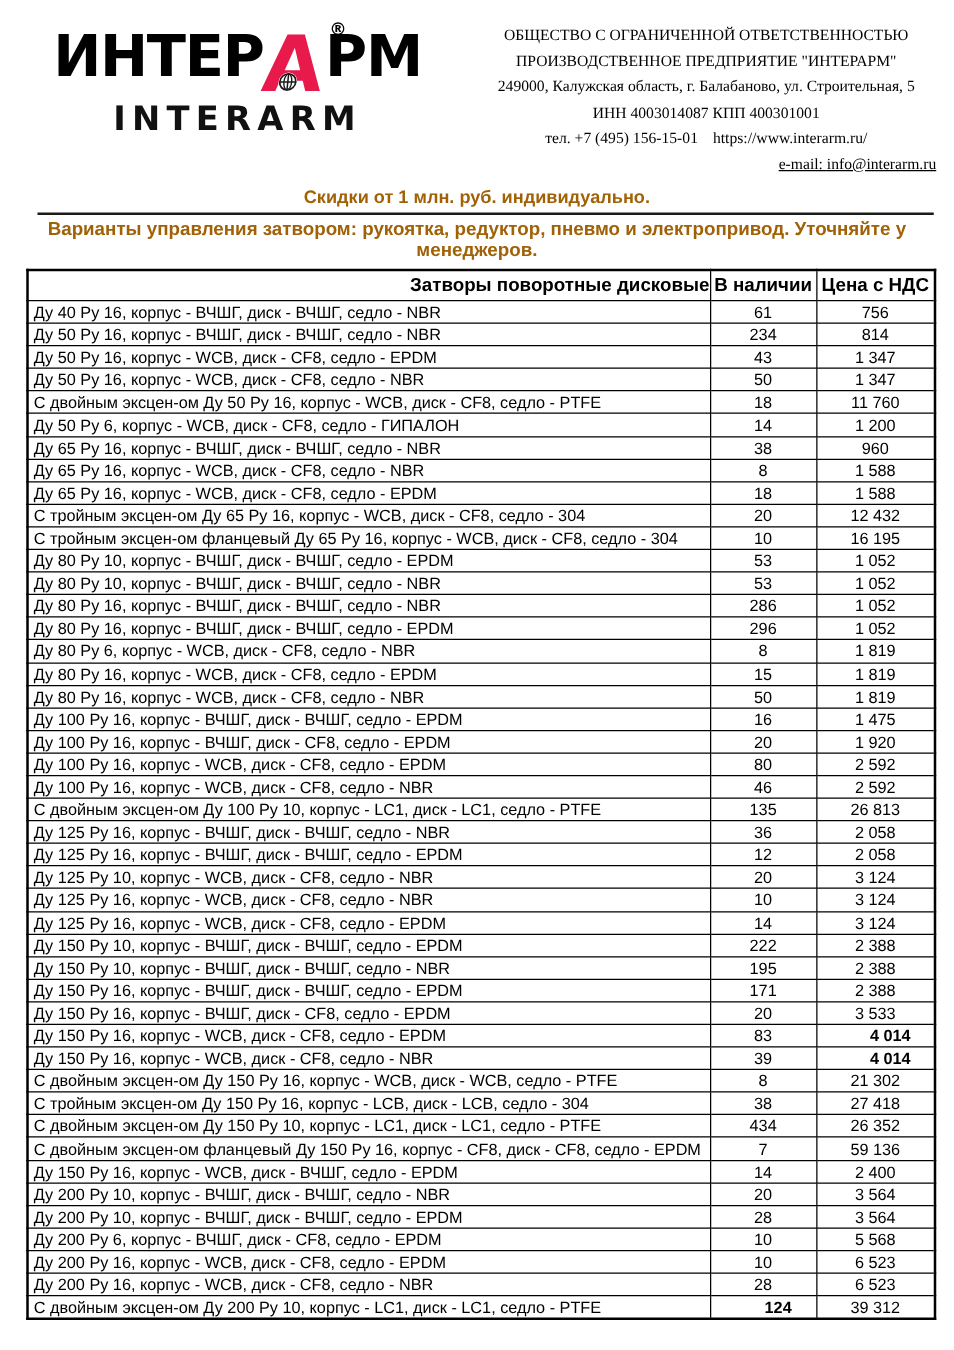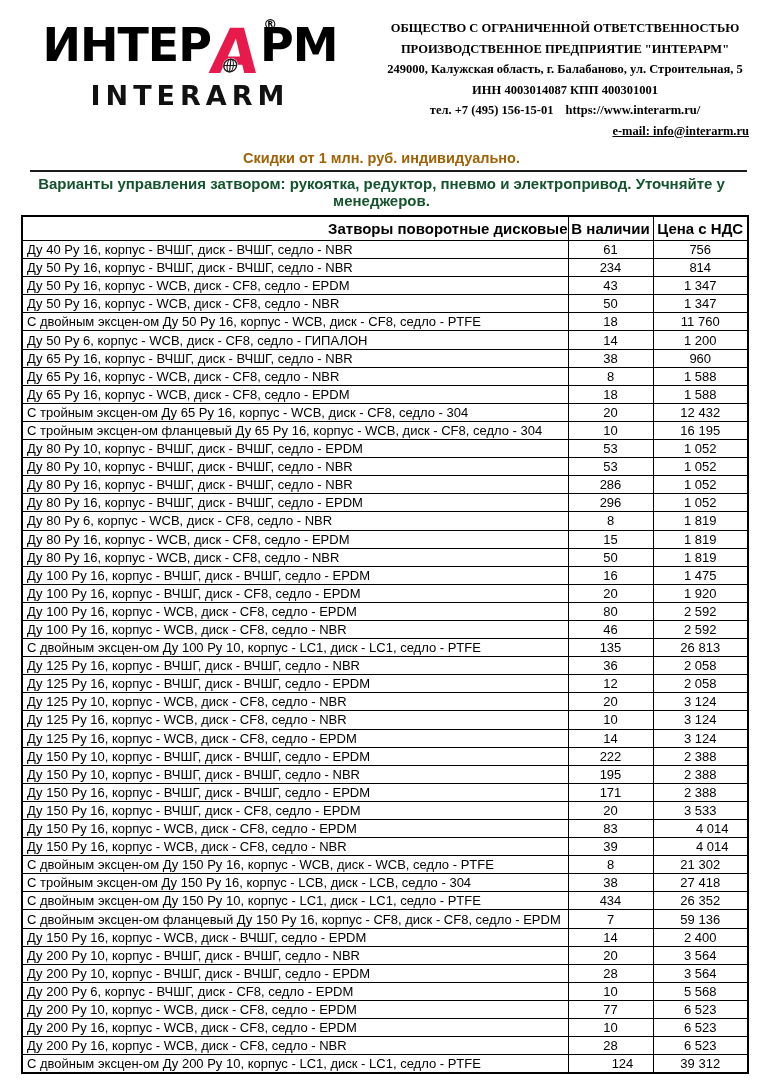--- a/index.html
+++ b/index.html
@@ -6,40 +6,40 @@
   body{width:763px;height:1080px;overflow:hidden;font-family:"Liberation Sans",sans-serif;color:#000;}
 
   
   .header{display:flex;justify-content:space-between;align-items:flex-start;padding:14px 14px 0 40px;}
   .logo{margin-top:8px;width:300px;text-align:center;}
   .logo-row{font-family:"DejaVu Sans",sans-serif;font-weight:bold;font-size:46px;letter-spacing:-1px;line-height:1;white-space:nowrap;display:flex;align-items:flex-start;justify-content:center;}
   .logo-a{position:relative;display:inline-block;font-size:62px;line-height:.8;font-weight:bold;transform:skewX(-6deg) translateY(5px);margin:0 2px 0 0;}
   .logo-reg{position:absolute;top:-8px;right:-16px;font-size:14px;color:#000;transform:skewX(6deg);font-weight:bold;}
   .logo-globe{position:absolute;left:50%;bottom:4px;transform:translateX(-62%);width:15px;height:15px;background:#fff;border-radius:50%;display:flex;align-items:center;justify-content:center;}
   .logo-sub{font-family:"DejaVu Sans",sans-serif;font-weight:bold;font-size:27px;letter-spacing:5px;margin-top:8px;color:#111;}
-  .company{font-family:"Liberation Serif",serif;font-weight:bold;font-size:12.5px;line-height:20.5px;text-align:center;width:368px;margin-top:4px;}
+  .company{font-family:"Liberation Serif",serif;font-weight:normal;font-size:12.5px;line-height:20.5px;text-align:center;width:368px;margin-top:4px;}
   .company .email-line{text-align:right;}
   .company .email-link{text-decoration:underline;}
   .company .gap{display:inline-block;width:12px;}
 
   
   .discount{text-align:center;font-weight:bold;font-size:14.5px;margin-top:9px;}
   .rule{border:none;border-top:2.6px solid #1b1b1b;margin:4px 16px 0 30px;}
-  .subtitle{text-align:center;font-weight:bold;font-size:15px;margin-top:3px;color:#14532d;}
+  .subtitle{text-align:center;font-weight:bold;font-size:15px;margin-top:3px;color:#a16207;}
 
   
   table{border-collapse:collapse;table-layout:fixed;margin:6px 0 0 21px;width:726px;}
   table,th,td{border:1.6px solid #000;}
   table{border-width:2.6px;}
   th{font-size:15px;font-weight:bold;height:23px;padding:0;}
   th.c-name{text-align:right;padding-left:4px;}
   td{font-size:13px;height:17.1px;padding:0;line-height:1;overflow:hidden;white-space:nowrap;}
   td.c-name{text-align:left;padding-left:4px;}
   .num{text-align:center;}
-  .bold{font-weight:normal;padding-left:24px;}
+  .bold{font-weight:bold;padding-left:24px;}
 </style>
 </head>
 <body>
 
 <div class="header">
   <div class="logo">
     <div class="logo-row">
       <span>ИНТЕР</span>
         <span class="logo-a" style="color: rgb(232, 25, 75);"><span>А</span><span class="logo-reg">®</span><span class="logo-globe">
             <svg width="15" height="15" viewBox="0 0 15 15">
@@ -290,25 +290,20 @@
         <td class="c-name">Ду 200 Ру 10, корпус - ВЧШГ, диск - ВЧШГ, седло - EPDM</td>
         <td class="num">28</td>
         <td class="num">3 564</td>
       </tr>
       <tr>
         <td class="c-name">Ду 200 Ру 6, корпус - ВЧШГ, диск - CF8, седло - EPDM</td>
         <td class="num">10</td>
         <td class="num">5 568</td>
       </tr>
       <tr>
-        <td class="c-name">Ду 200 Ру 10, корпус - WCB, диск - CF8, седло - EPDM</td>
-        <td class="num">77</td>
-        <td class="num">6 523</td>
-      </tr>
-      <tr>
         <td class="c-name">Ду 200 Ру 16, корпус - WCB, диск - CF8, седло - EPDM</td>
         <td class="num">10</td>
         <td class="num">6 523</td>
       </tr>
       <tr>
         <td class="c-name">Ду 200 Ру 16, корпус - WCB, диск - CF8, седло - NBR</td>
         <td class="num">28</td>
         <td class="num">6 523</td>
       </tr>
       <tr>

